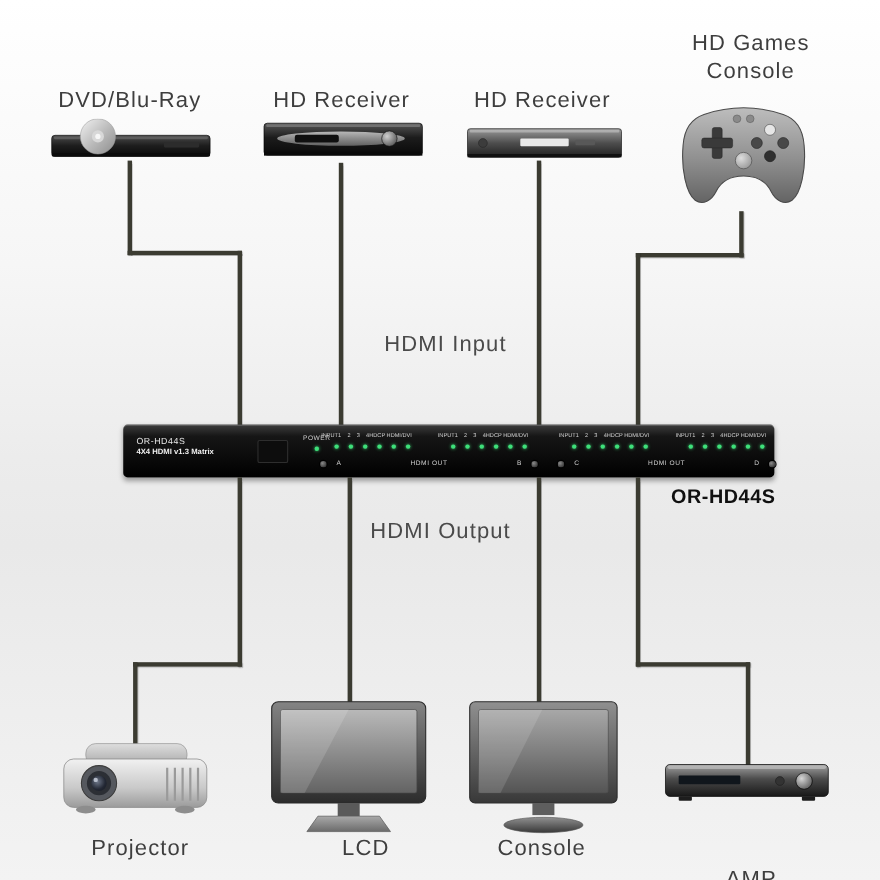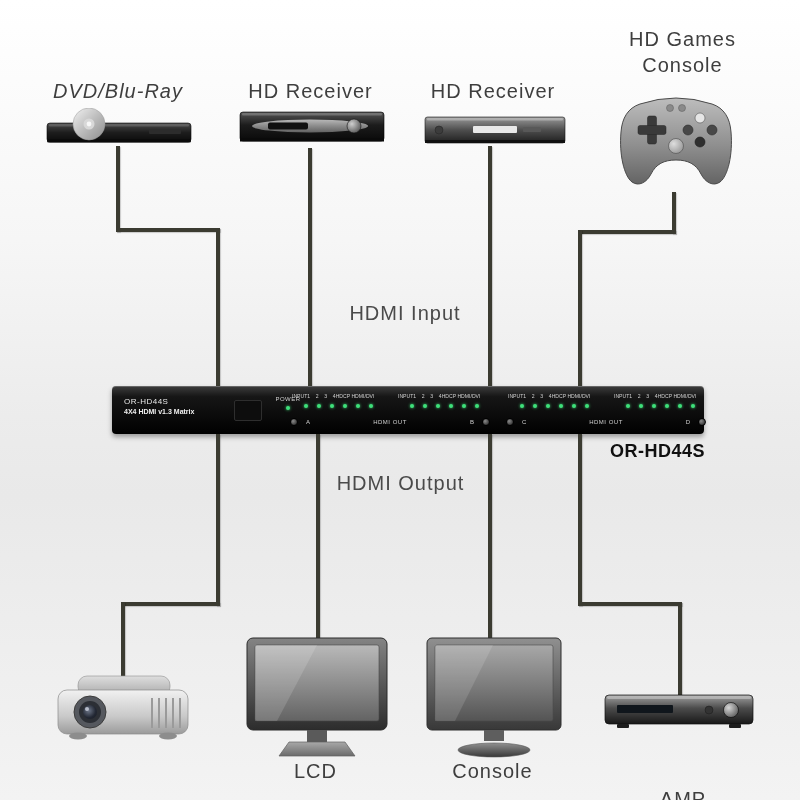--- a/index.html
+++ b/index.html
@@ -31,21 +31,21 @@
   .mx-leds{margin-top:4px;display:flex;gap:9px;padding-left:12px;}
   .mx-outrow{position:absolute;top:32px;color:#cfcfcf;font-size:6px;display:flex;align-items:center;gap:8px;}
   .mx-outlabel{flex:1;text-align:center;letter-spacing:.5px;}
   .mx-btn{width:6px;height:6px;border-radius:50%;background:radial-gradient(circle at 35% 35%,#8a8a8a,#1a1a1a);border:1px solid #000;}
 </style>
 </head>
 <body>
 
 <div class="canvas">
 
-  <div class="lbl" style="left:38px;top:80px;width:160px;font-style:italic;">DVD/Blu-Ray</div>
+  <div class="lbl" style="left:38px;top:80px;width:160px;">DVD/Blu-Ray</div>
   <div class="lbl" style="left:233px;top:80px;width:155px;">HD Receiver</div>
   <div class="lbl" style="left:418px;top:80px;width:150px;">HD Receiver</div>
   <div class="lbl" style="left:620px;top:26px;width:125px;text-align:center;line-height:26px;">HD Games Console</div>
 
   <div class="dev" style="left:45px;top:108px;">
     <svg width="148" height="42" viewBox="0 0 148 42">
       <defs>
         <linearGradient id="gDvd" x1="0" y1="0" x2="0" y2="1">
             <stop offset="0" stop-color="#4c4c4c"></stop>
             <stop offset=".5" stop-color="#1d1d1d"></stop>
@@ -346,17 +346,18 @@
       <rect x="2" y="9" width="148" height="29" rx="4" fill="url(#gAmp)" stroke="#101010" stroke-width="0.7"></rect>
       <rect x="4" y="10" width="144" height="3" rx="1.5" fill="#cdcdcd" opacity=".55"></rect>
       <rect x="14" y="19" width="56" height="8" rx="1" fill="#10161c"></rect>
       <circle cx="106" cy="24" r="4" fill="#333" stroke="#1a1a1a" stroke-width="0.5"></circle>
       <circle cx="128" cy="24" r="7.5" fill="url(#gKnob2)" stroke="#000" stroke-width="0.6"></circle>
       <rect x="14" y="38" width="12" height="4" rx="1" fill="#1d1d1d"></rect>
       <rect x="126" y="38" width="12" height="4" rx="1" fill="#1d1d1d"></rect>
     </svg>
   </div>
 
-  <div class="lbl" style="left:253px;top:760px;width:125px;">LCD</div>
+  <div class="lbl" style="left:55px;top:760px;width:145px;">Projector</div>
+  <div class="lbl" style="left:270px;top:760px;width:125px;">LCD</div>
   <div class="lbl" style="left:425px;top:760px;width:135px;">Console</div>
   <div class="lbl" style="left:623px;top:760px;width:120px;margin-top:28px;">AMP</div>
 
 </div>
 
 </body></html>

